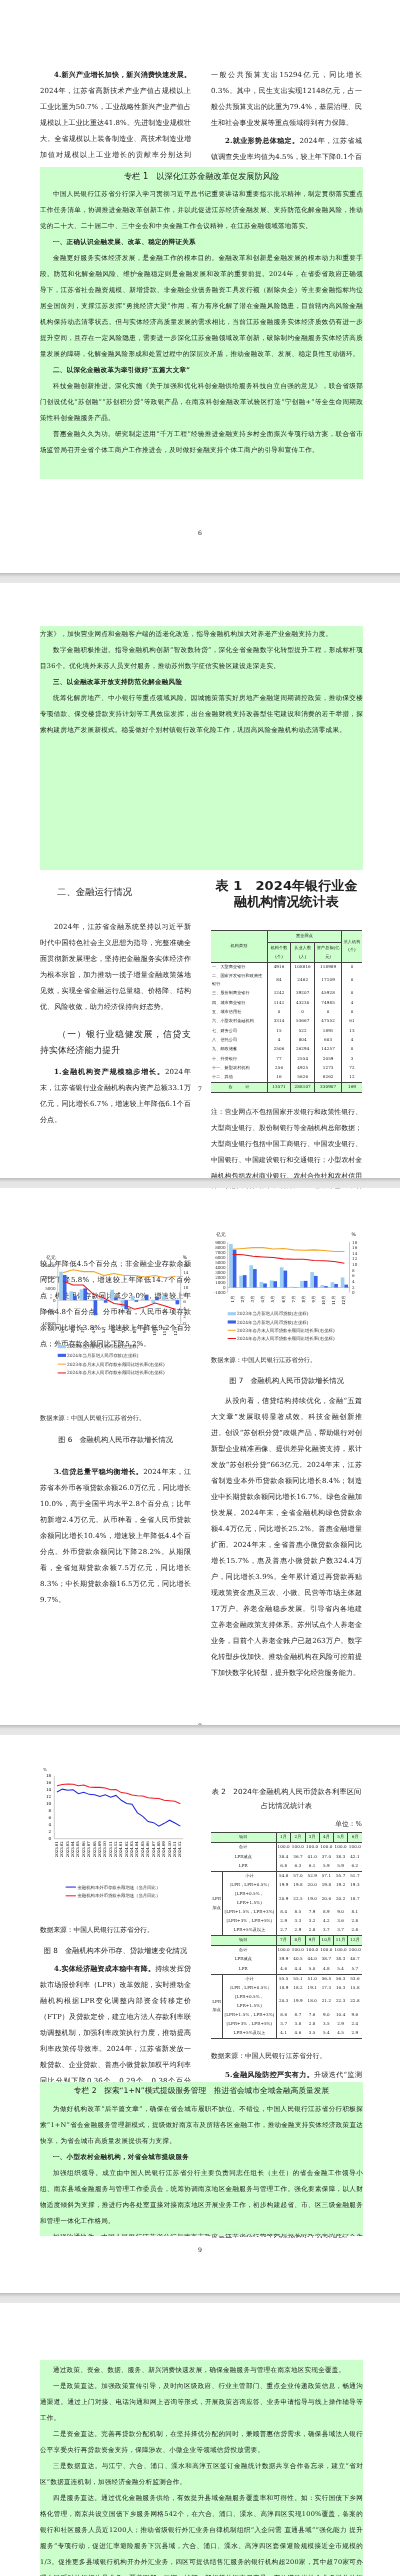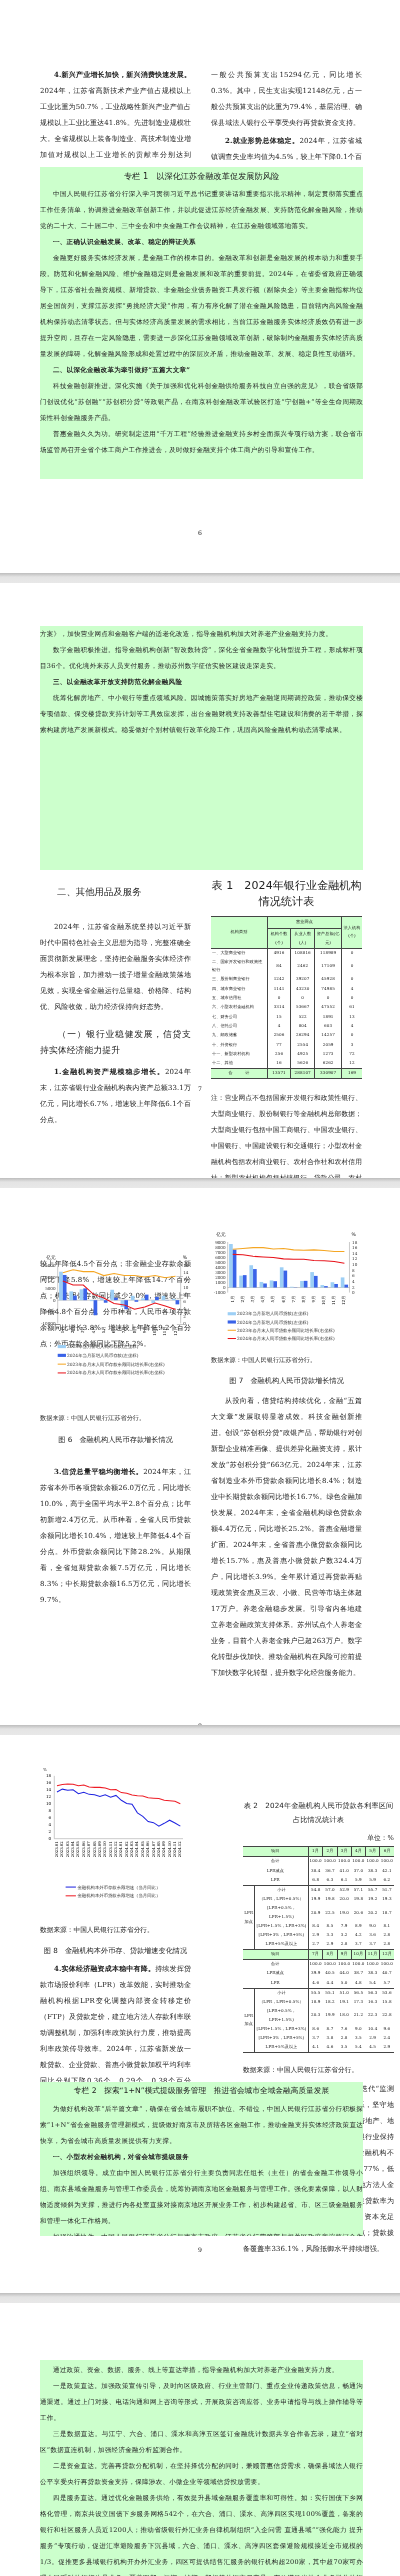--- a/index.html
+++ b/index.html
@@ -34,21 +34,21 @@
 </head>
 <body>
 
 <div class="page" style="top:0;height:573px;">
   <div class="col colL" style="top:67px;">
     <p><b>4.新兴产业增长加快，新兴消费快速发展。</b><span>2024年，江苏省高新技术产业产值占规模以上工业比重为50.7%，工业战略性新兴产业产值占规模以上工业比重达41.8%。先进制造业规模壮大。全省规模以上装备制造业、高技术制造业增加值对规模以上工业增长的贡献率分别达到61.2%、27.8%。现代服务业加快发展。数字经济持续赋能，规模以上互联网和相关服务、软件和信息技术服务业营业收入同比分别增长15.9%、8.3%；科技创新步伐加快，规模以上研究和试验发展、科技推广和应用服务营业收入同比分别增长13.0%、28.3%。新兴商品销售较好。限额以上单位新能源汽车零售额同比增长37.9%，占汽车类商品零售额比重达35.3%，较上年提高9.6个百分点；可穿戴智能设备零售额同比增长91.8%。</span></p>
     <div class="h2 ind" style="margin-top:10.3px;">（三）财政收入增长保持韧性，就业物价总体稳定</div>
     <p><b>1.财政支出有力保障民生。</b><span>2024年，江苏省一般公共预算收入10038亿元，同比增长1.1%；</span></p>
   </div>
   <div class="col colR" style="top:67px;">
-    <p class="noind"><span>一般公共预算支出15294亿元，同比增长0.3%。其中，民生支出实现12148亿元，占一般公共预算支出的比重为79.4%，基层治理、确保县域法人银行公平享受央行再贷款资金支持。</span></p>
+    <p class="noind"><span>一般公共预算支出15294亿元，同比增长0.3%。其中，民生支出实现12148亿元，占一般公共预算支出的比重为79.4%，基层治理、民生和社会事业发展等重点领域得到有力保障。</span></p>
     <p style="margin-top:2.1px;"><b>2.就业形势总体稳定。</b><span>2024年，江苏省城镇调查失业率均值为4.5%，较上年下降0.1个百分点，低于全国平均水平0.6个百分点。全年城镇新增就业143万人，同比增长3.6%，新增就业人数占全国的比重达10%以上。</span></p>
     <p style="margin-top:2.1px;"><b>3.居民消费价格温和上涨。</b><span>2024年，江苏省居民消费价格同比上涨0.5%，较上年提高0.1个百分点，保持温和上涨。八大类消费品及服务价格同比“六升一降一持平”。其中，医疗保健、其他用品及服务、衣着、教育文化娱乐、生活用品及服务、食品烟酒类价格同比分别上涨5.0%、4.3%、1.4%、1.1%、0.7%、0.3%；交通通信类价格同比下降2.2%，居住类价格同比持平。</span></p>
     <p style="margin-top:2.1px;"><b>4.工业生产者价格降幅收窄。</b><span>2024年，江苏省工业生产者出厂、购进价格同比分别下降2.6%、2.1%，降幅较上年分别收窄0.7个、1.5个百分点。</span></p>
   </div>
   <div class="box" style="top:167px;height:312px;overflow:hidden;">
     <p class="btitle">专栏 1　以深化江苏金融改革促发展防风险</p>
     <div id="box1-paras">
         <p>中国人民银行江苏省分行深入学习贯彻习近平总书记重要讲话和重要指示批示精神，制定贯彻落实重点工作任务清单，协调推进金融改革创新工作，并以此促进江苏经济金融发展、支持防范化解金融风险，推动党的二十大、二十届二中、三中全会和中央金融工作会议精神，在江苏金融领域落地落实。</p>
         <p class="bsub">一、正确认识金融发展、改革、稳定的辩证关系</p>
         <p>金融更好服务实体经济发展，是金融工作的根本目的。金融改革和创新是金融发展的根本动力和重要手段。防范和化解金融风险、维护金融稳定则是金融发展和改革的重要前提。2024年，在省委省政府正确领导下，江苏省社会融资规模、新增贷款、非金融企业债务融资工具发行额（剔除央企）等主要金融指标均位居全国前列，支撑江苏发挥“勇挑经济大梁”作用，有力有序化解了潜在金融风险隐患，目前辖内高风险金融机构保持动态清零状态。但与实体经济高质量发展的需求相比，当前江苏金融服务实体经济质效仍有进一步提升空间，且存在一定风险隐患，需要进一步深化江苏金融领域改革创新，破除制约金融服务实体经济高质量发展的障碍，化解金融风险形成和处置过程中的深层次矛盾，推动金融改革、发展、稳定良性互动循环。</p>
@@ -64,27 +64,27 @@
 <div class="page" style="top:583px;height:595px;">
   <div class="box" style="top:43px;height:244px;overflow:hidden;">
     <div id="box1c-paras">
         <p style="text-indent: 0px;">方案》，加快营业网点和金融客户端的适老化改造，指导金融机构加大对养老产业金融支持力度。</p>
         <p>数字金融积极推进。指导金融机构创新“智改数转贷”，深化全省金融数字化转型提升工程，形成标杆项目36个。优化境外来苏人员支付服务，推动苏州数字征信实验区建设走深走实。</p>
         <p class="bsub">三、以金融改革开放支持防范化解金融风险</p>
         <p>统筹化解房地产、中小银行等重点领域风险。因城施策落实好房地产金融逆周期调控政策，推动保交楼专项借款、保交楼贷款支持计划等工具效应发挥，出台金融财税支持改善型住宅建设和消费的若干举措，探索构建房地产发展新模式。稳妥做好个别村镇银行改革化险工作，巩固高风险金融机构动态清零成果。</p>
       </div>
   </div>
   <div class="col colL" style="top:301px;">
-    <div class="h1" style="padding-left:17px;margin-bottom:18.5px;">二、其他用品及服务</div>
+    <div class="h1" style="padding-left:17px;margin-bottom:18.5px;">二、金融运行情况</div>
     <p>2024年，江苏省金融系统坚持以习近平新时代中国特色社会主义思想为指导，完整准确全面贯彻新发展理念，坚持把金融服务实体经济作为根本宗旨，加力推动一揽子增量金融政策落地见效，实现全省金融运行总量稳、价格降、结构优、风险收敛，助力经济保持向好态势。</p>
     <div class="h2 ind" style="margin-top:11.3px;">（一）银行业稳健发展，信贷支持实体经济能力提升</div>
     <p><b>1.金融机构资产规模稳步增长。</b><span>2024年末，江苏省银行业金融机构表内资产总额33.1万亿元，同比增长6.7%，增速较上年降低6.1个百分点。</span></p>
   </div>
   <div class="col colR" style="top:295px;">
-    <div class="cap" style="font-size:11px;margin-bottom:6px;">表 1　2024年银行业金融机构情况统计表</div>
+    <div class="cap" style="font-size:13px;margin-bottom:20px;font-weight:bold;">表 1　2024年银行业金融机构情况统计表</div>
     <table class="t" id="table1">
       <thead>
         <tr class="green">
           <th rowspan="2" class="green bt bb" style="width:54px;">机构类别</th>
           <th colspan="3" class="green bt bl bb" style="height:11.3px;">营业网点</th>
           <th rowspan="2" class="green bt bl bb">法人机构(个)</th>
         </tr>
         <tr class="green">
           <th class="green bl bb" style="height:18.5px;">机构个数(个)</th>
           <th class="green bl bb">从业人数(人)</th>
@@ -397,21 +397,21 @@
       <text x="80" y="244" font-size="8.5" fill="#333">金融机构本外币存款余额增速（当月同比）</text>
       <polyline points="40.208333333333336,43.97777777777778 50.625,41.94444444444444 61.041666666666664,40.588888888888896 71.45833333333333,41.266666666666666 81.87499999999999,43.97777777777778 92.29166666666666,42.62222222222222 102.70833333333333,46.68888888888888 113.12499999999999,47.366666666666674 123.54166666666666,47.366666666666674 133.95833333333334,48.72222222222222 144.375,52.111111111111114 154.79166666666666,51.43333333333334 165.20833333333334,57.53333333333334 175.625,58.88888888888889 186.04166666666666,62.27777777777778 196.45833333333334,63.63333333333333 206.875,64.31111111111112 217.29166666666666,67.7 227.70833333333334,68.37777777777778 238.125,69.05555555555556 248.54166666666666,72.44444444444444 258.9583333333333,73.12222222222222 269.37499999999994,74.47777777777779 279.79166666666663,79.22222222222223" fill="none" stroke="#ee1c25" stroke-width="2"></polyline>
       <line x1="57" y1="258" x2="77" y2="258" stroke="#ee1c25" stroke-width="2"></line>
       <text x="80" y="261" font-size="8.5" fill="#333">金融机构本外币贷款余额增速（当月同比）</text>
     </svg>
   <div class="src" style="position:absolute;left:40px;top:188px;font-size:6.7px;">数据来源：中国人民银行江苏省分行。</div>
   <div class="cap" style="position:absolute;left:40px;width:151px;top:211px;">图 8　金融机构本外币存、贷款增速变化情况</div>
   <div class="col colL" style="top:226px;">
     <p><b>4.实体经济融资成本稳中有降。</b><span>持续发挥贷款市场报价利率（LPR）改革效能，实时推动金融机构根据LPR变化调整内部资金转移定价（FTP）及贷款定价，建立地方法人存款利率联动调整机制，加强利率政策执行力度，推动提高利率政策传导效率。2024年，江苏省新发放一般贷款、企业贷款、普惠小微贷款加权平均利率同比分别下降0.36个、0.29个、0.38个百分点。</span></p>
   </div>
-  <div class="col colR" style="top:64px;margin-left:32px;">
+  <div class="col colR" style="top:50px;">
     <div class="cap" style="font-size:7.2px;line-height:14.4px;">表 2　2024年金融机构人民币贷款各利率区间</div>
     <div class="cap" style="font-size:7.2px;line-height:14.4px;">占比情况统计表</div>
     <div style="text-align:right;font-family:'DejaVu Sans','Liberation Sans',sans-serif;font-size:6.7px;line-height:15.5px;margin-top:3.1px;">单位：%</div>
     <table class="t" id="table2">
         <tbody id="table2-body">
           <tr>
             <td colspan="2" class="green bt bb" style="height: 8.8px;">项目</td>
             <td class="green bt bb bl">1月</td>
             <td class="green bt bb bl">2月</td>
             <td class="green bt bb bl">3月</td>
@@ -606,22 +606,22 @@
         <p>加强沟通协作。中国人民银行江苏省分行与南京市政府、江苏省分行营管部与相关区政府商议签订合作备忘录，在共建重要金融中心、服务实体经济发展、做好金融“五篇大文章”、推进金融改革创新、金融支持对外开放、加强县域金融服务与管理、防范化解金融风险等七个方面深化合作；探索建立南京县（区）金融工作联席会议机制，与区级政府、行业主管部门协调解决金融领域共同关切。</p>
       </div>
   </div>
   <div class="pgnum" style="top:511px;">9</div>
 </div>
 <div class="gap" style="top:2293px;"></div>
 
 <div class="page" style="top:2303px;height:579px;">
   <div class="box" style="top:57px;height:301px;overflow:hidden;">
     <div id="box2c-paras" style="padding-top:1.5px;">
-        <p>通过政策、资金、数据、服务、线上等直达举措，指导金融机构加大对养老产业金融支持力度。</p>
+        <p>通过政策、资金、数据、服务、新兴消费快速发展，确保金融服务与管理在南京地区实现全覆盖。</p>
         <p>一是政策直达。加强政策宣传引导，及时向区级政府、行业主管部门、重点企业传递政策信息，畅通沟通渠道。通过上门对接、电话沟通和网上咨询等形式，开展政策咨询应答、业务申请指导与线上操作辅导等工作。</p>
+        <p>二是资金直达。完善再贷款分配机制，在坚持择优分配的同时，兼顾普惠信贷需求，确保县域法人银行公平享受央行再贷款资金支持，保障涉农、小微企业等领域信贷投放需要。</p>
         <p>三是数据直达。与江宁、六合、浦口、溧水和高淳五区签订金融统计数据共享合作备忘录，建立“省对区”数据直连机制，加强经济金融分析监测合作。</p>
-        <p>二是资金直达。完善再贷款分配机制，在坚持择优分配的同时，兼顾普惠信贷需求，确保县域法人银行公平享受央行再贷款资金支持，保障涉农、小微企业等领域信贷投放需要。</p>
         <p>四是服务直达。通过优化金融服务供给，有效提升县域金融服务覆盖率和可得性。如：实行国债下乡网格化管理，南京共设立国债下乡服务网格542个，在六合、浦口、溧水、高淳四区实现100%覆盖，备案的银行和社区服务人员近1200人；推动省级银行外汇业务自律机制组织“入企问需 直通县域”“强化能力 提升服务”专项行动，促进汇率避险服务下沉县域，六合、浦口、溧水、高淳四区套保避险规模接近全市规模的1/3。促推更多县域银行机构开办外汇业务，四区可提供结售汇服务的银行机构超200家，其中超70家可办理人民币对外汇衍生品业务，覆盖即期、远期、掉期、期权等外汇交易产品，有效满足当地企业多样化外汇业务需求。</p>
       </div>
   </div>
 
 </div>
 
 
 </body></html>

